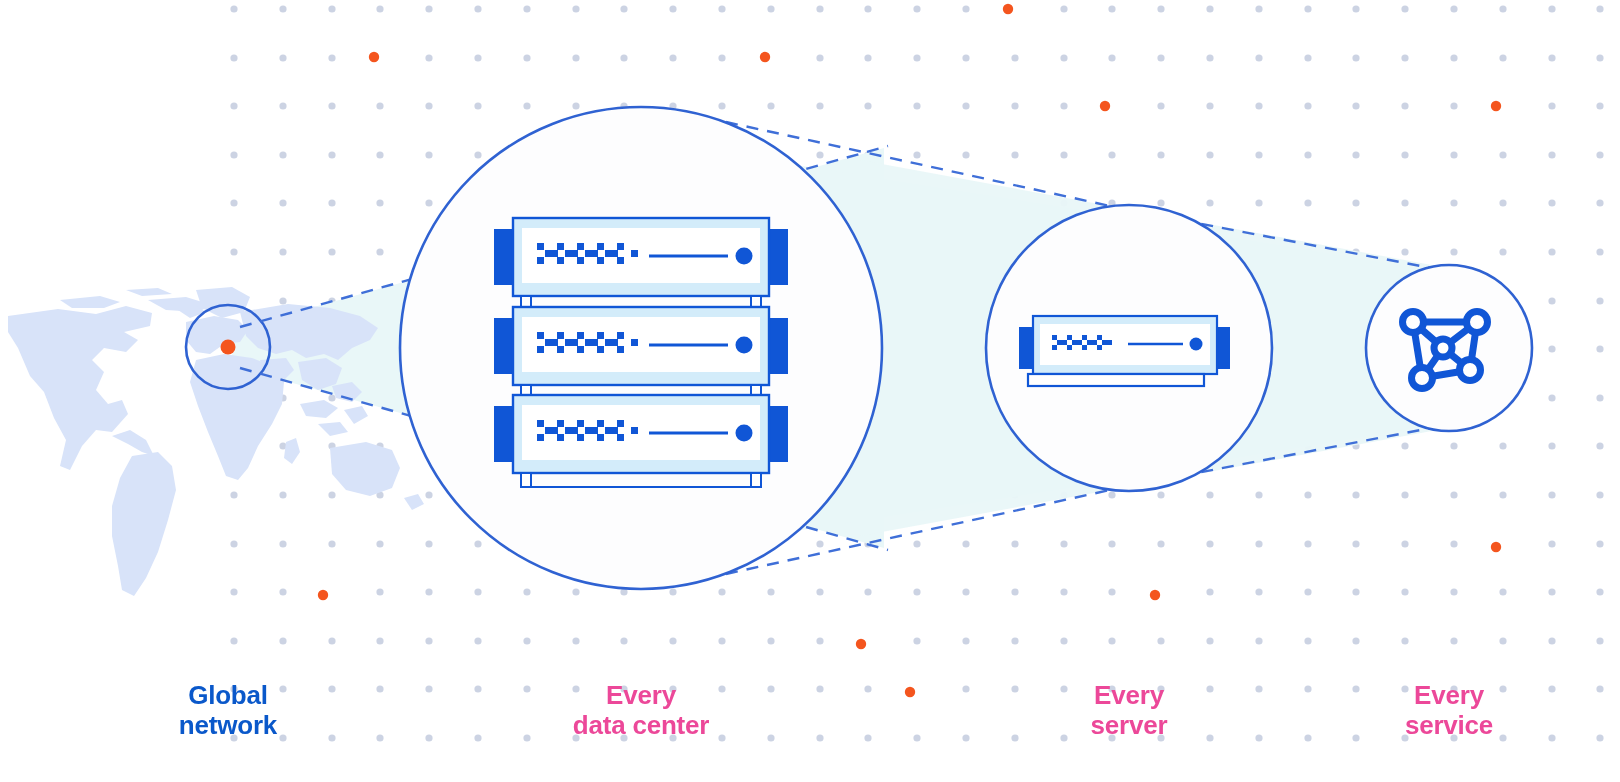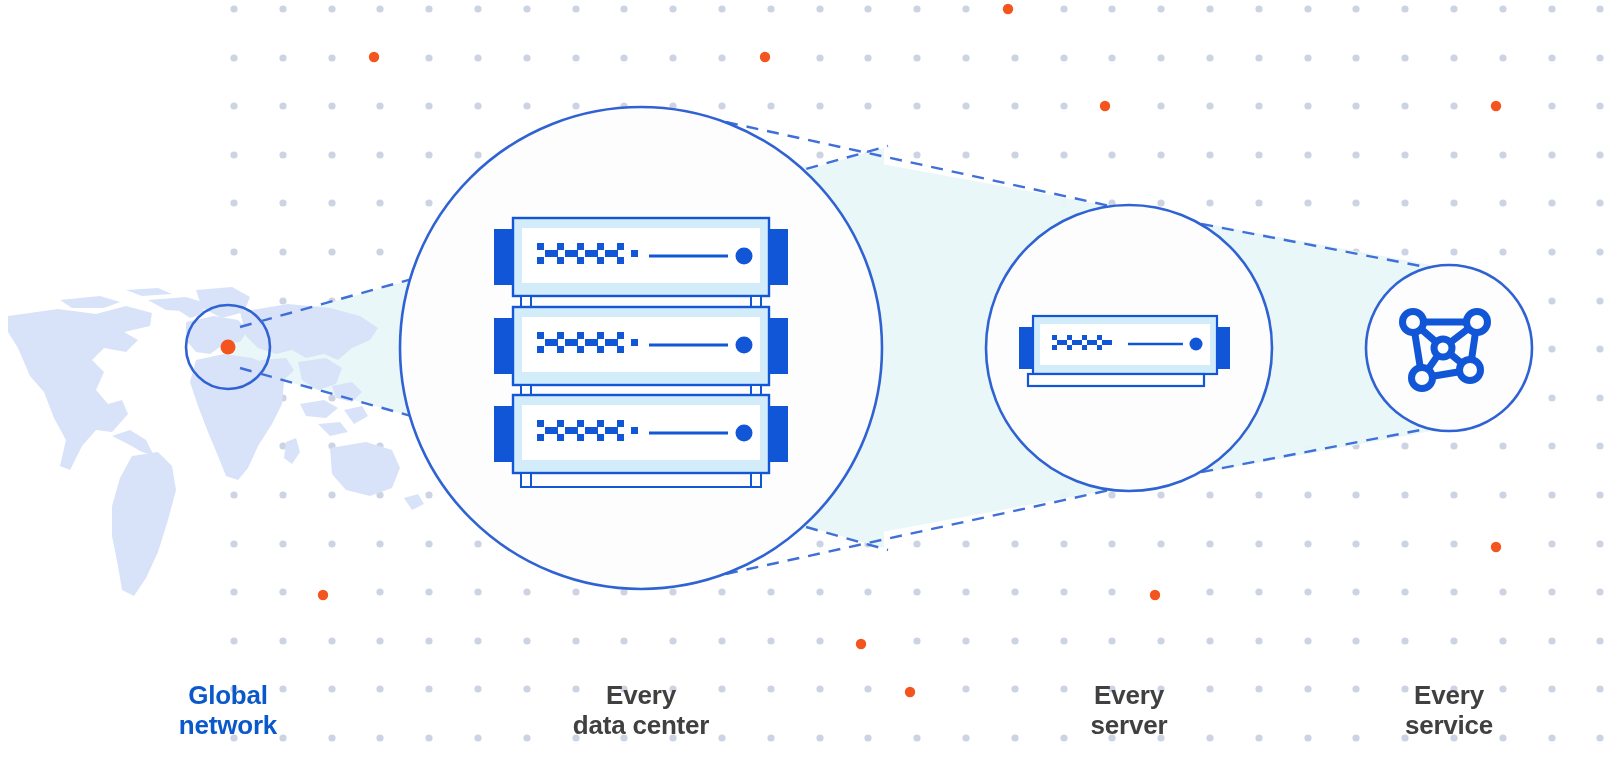--- a/index.html
+++ b/index.html
@@ -33,21 +33,21 @@
     border-radius: 10px;
   }
   .node-label {
     position: absolute;
     text-align: center;
     font-size: 26px;
     line-height: 30px;
     font-weight: 700;
     letter-spacing: -0.2px;
     white-space: pre-line;
-    color: #404040;
+    color: #ec4899;
     pointer-events: auto;
   }
   .node-label.accent { color: #0a58ca; }
   .lbl-global    { left: 128px; top: 668px; width: 200px; }
   .lbl-datacenter{ left: 541px; top: 668px; width: 200px; }
   .lbl-server    { left: 1029px; top: 668px; width: 200px; }
   .lbl-service   { left: 1349px; top: 668px; width: 200px; }
 </style>
 </head>
 <body>

